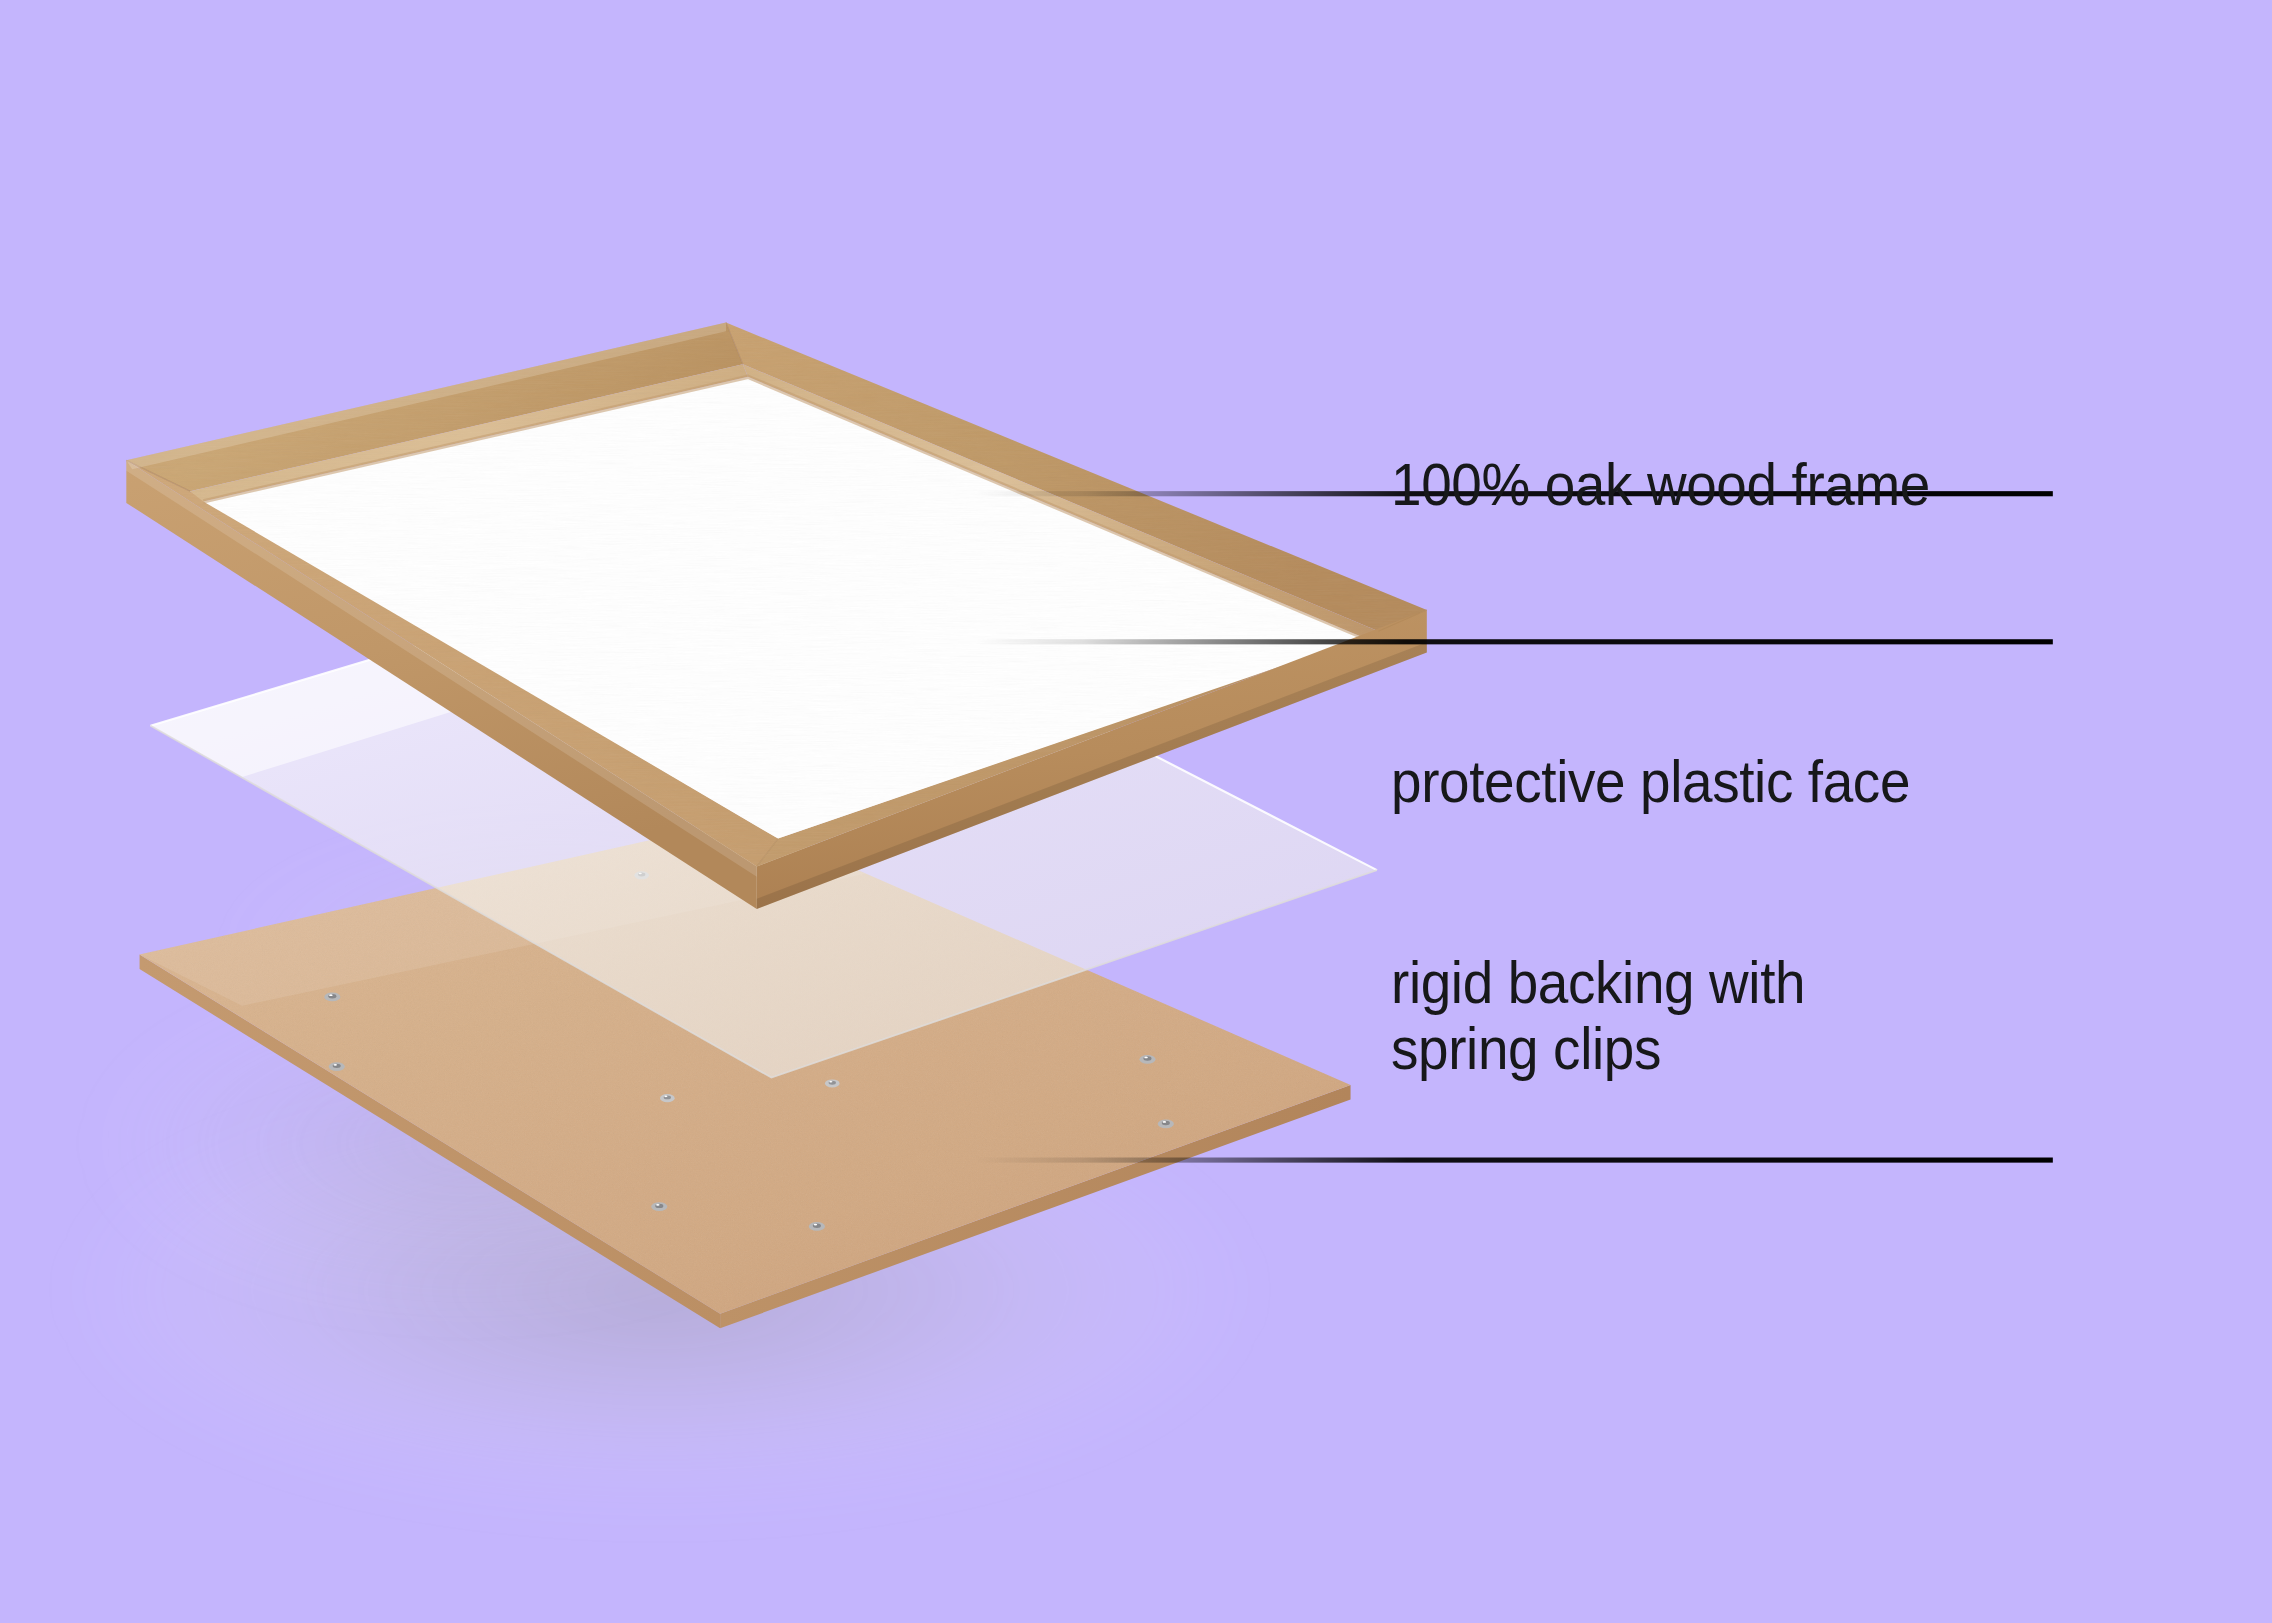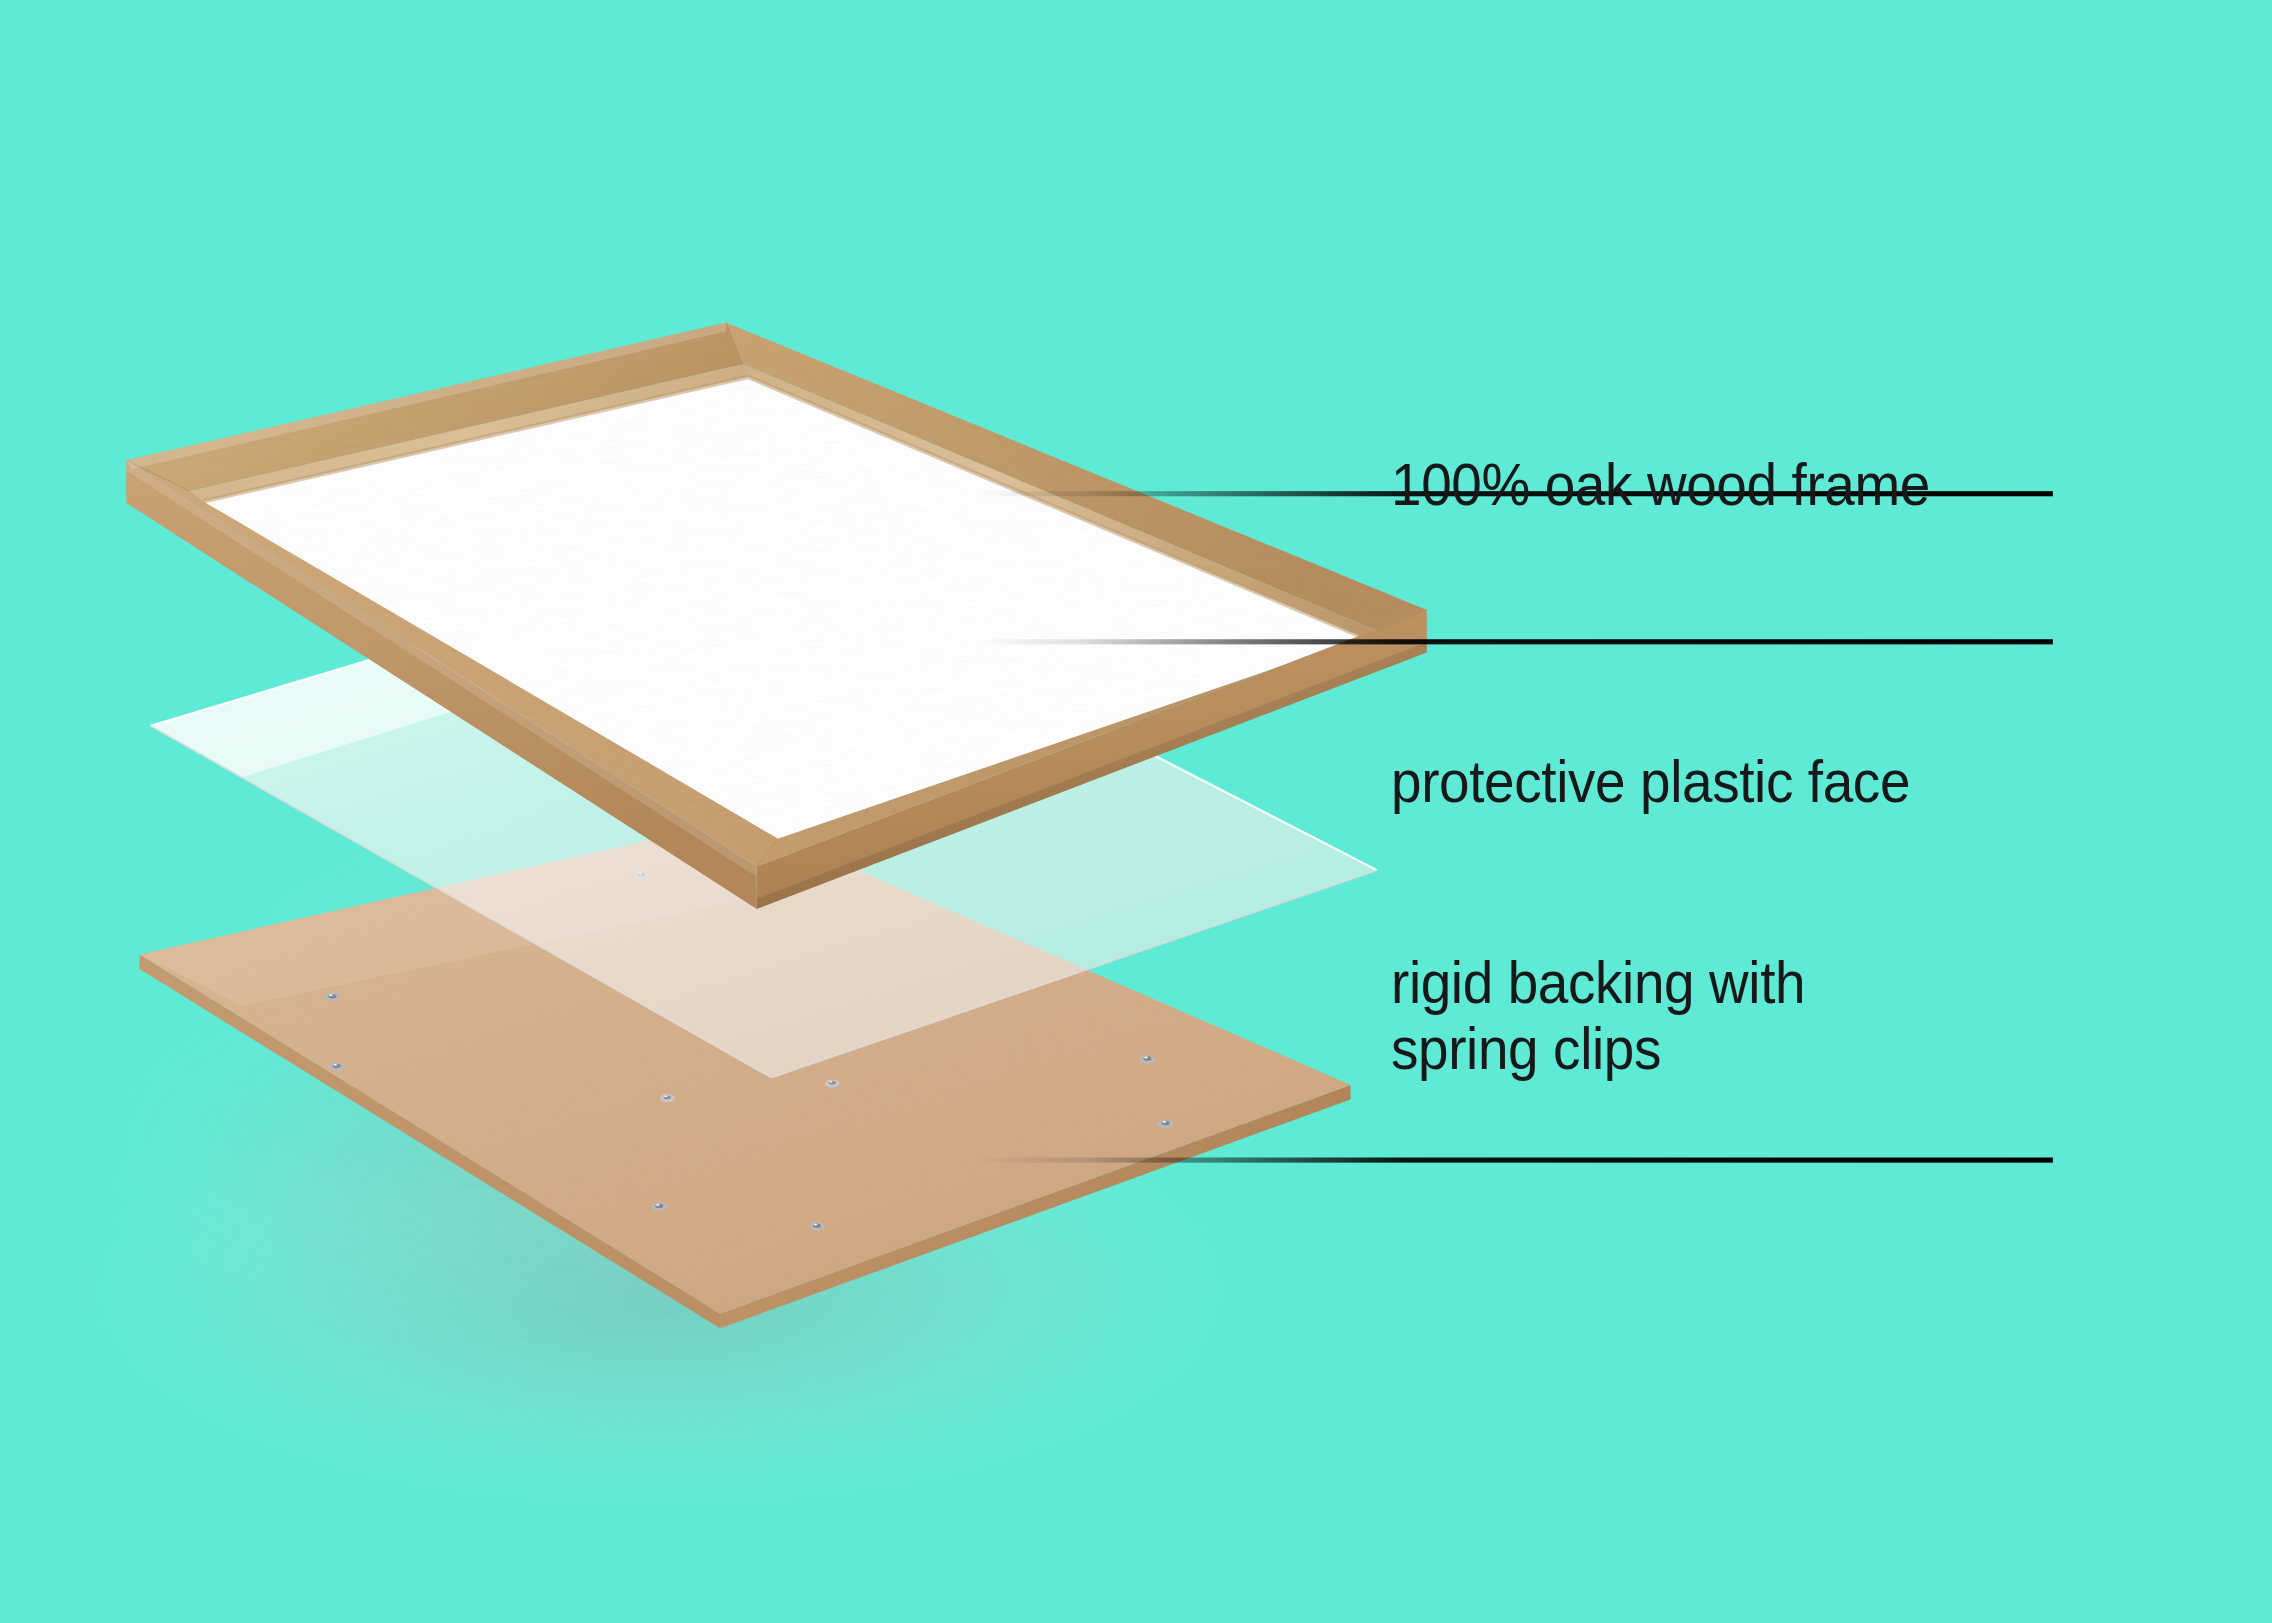--- a/index.html
+++ b/index.html
@@ -2,21 +2,21 @@
 <html style="font-size:11.7px"><head>
 <meta charset="utf-8">
 <title>Picture Frame Exploded Diagram</title>
 <style>
   html,body{margin:0;padding:0;background:#ffffff;}
   body{
     font-family:"Liberation Sans", sans-serif;
     width:2273px;height:1623px;
     overflow:hidden;position:relative;
   }
-  #stage{position:absolute;left:0;top:0;width:2273px;height:1623px;background:#5eead4;}
+  #stage{position:absolute;left:0;top:0;width:2273px;height:1623px;background:#c4b5fd;}
   #art{position:absolute;left:0;top:0;width:2273px;height:1623px;}
 
   .label{
     position:absolute;
     color:#17181a;
     font-weight:300;
     letter-spacing:-0.4px;
     white-space:pre-line;
     line-height:1.12;
     font-stretch:semi-condensed;

